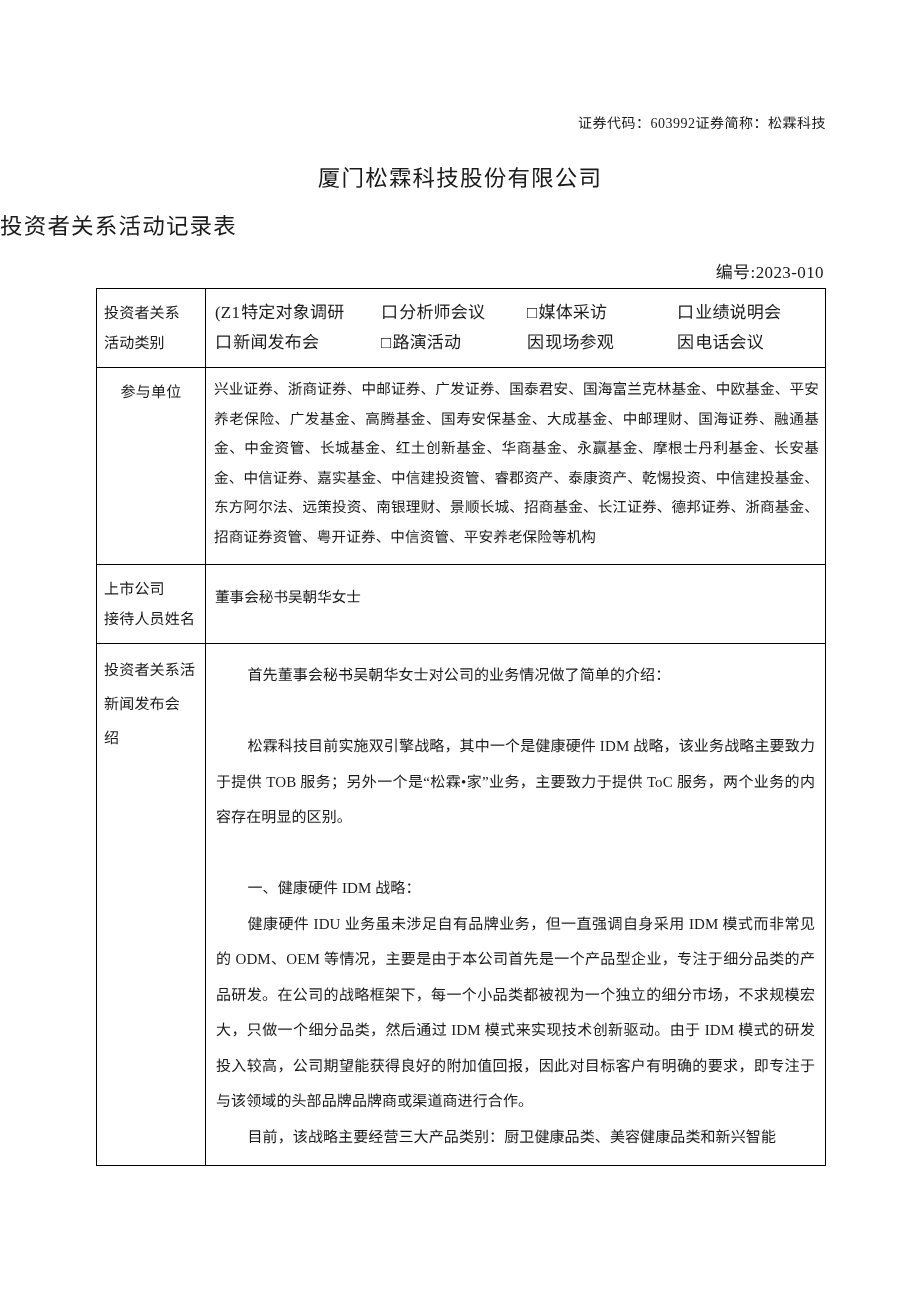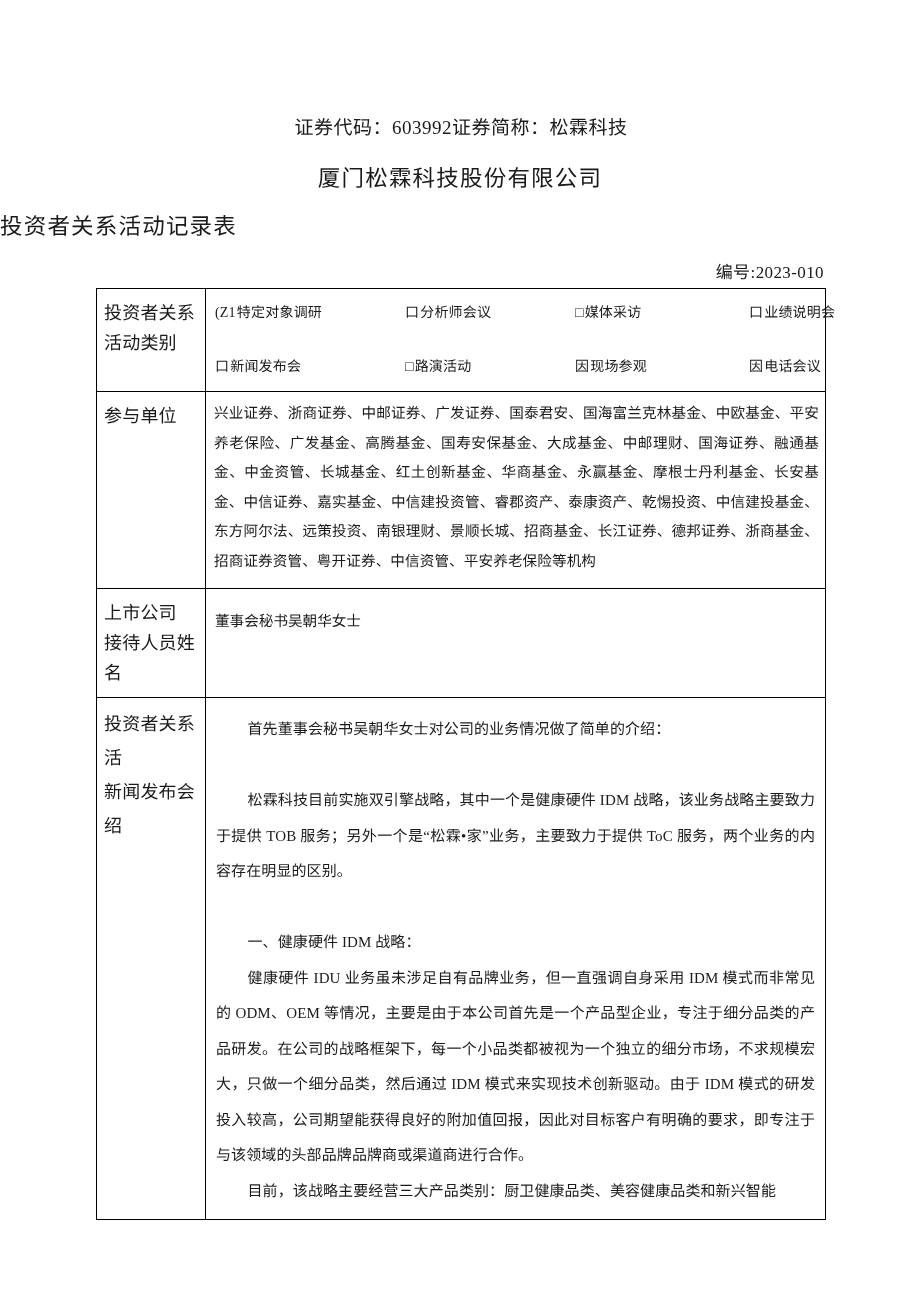--- a/index.html
+++ b/index.html
@@ -26,22 +26,22 @@
     padding: 0;
   }
 
   
   .header-row {
     position: absolute;
     left: 96px;
     top: 112px;
     width: 730px;
     display: flex;
-    justify-content: center;
-    font-size: 19px;
+    justify-content: flex-end;
+    font-size: 14px;
     letter-spacing: 0.5px;
   }
   .header-row .code,
   .header-row .abbr {
     white-space: nowrap;
   }
 
   .doc-title-1 {
     position: absolute;
     left: 0;
@@ -84,40 +84,39 @@
     border: 1px solid #000000;
     vertical-align: top;
     padding: 0;
   }
   .col-label { width: 109px; }
   .col-body  { width: 620px; }
 
   .label-cell {
     padding: 9px 7px 9px 7px;
     line-height: 30px;
-    font-size: 18px;
+    font-size: 15px;
     letter-spacing: 0.2px;
   }
   .label-cell.mid {
     vertical-align: middle;
   }
   .label-cell.content-label {
     vertical-align: middle;
     line-height: 34px;
   }
 
   
   .checkbox-grid {
     display: grid;
     grid-template-columns: 166px 146px 150px 1fr;
     row-gap: 0px;
     padding: 9px 6px 9px 9px;
     line-height: 30px;
-    font-size: 14px;
-    gap: 24px;
+    font-size: 17px;
   }
   .checkbox-grid .cb-item {
     white-space: nowrap;
     letter-spacing: 0.2px;
   }
   .cb-mark {
     display: inline-block;
     margin-right: 1px;
   }
 
@@ -214,21 +213,21 @@
             </div>
             <div class="cb-item">
               <span class="cb-mark">因</span><span>电话会议</span>
             </div>
           </div>
         </td>
       </tr>
 
       <tr>
         <td>
-          <div class="label-cell mid" style="height:100%;">
+          <div class="label-cell mid" style="height:100%;text-align:center;">
             <div>参与单位</div>
           </div>
         </td>
         <td>
           <div class="participants">兴业证券、浙商证券、中邮证券、广发证券、国泰君安、国海富兰克林基金、中欧基金、平安养老保险、广发基金、高腾基金、国寿安保基金、大成基金、中邮理财、国海证券、融通基金、中金资管、长城基金、红土创新基金、华商基金、永赢基金、摩根士丹利基金、长安基金、中信证券、嘉实基金、中信建投资管、睿郡资产、泰康资产、乾惕投资、中信建投基金、东方阿尔法、远策投资、南银理财、景顺长城、招商基金、长江证券、德邦证券、浙商基金、招商证券资管、粤开证券、中信资管、平安养老保险等机构</div>
         </td>
       </tr>
 
 
 

